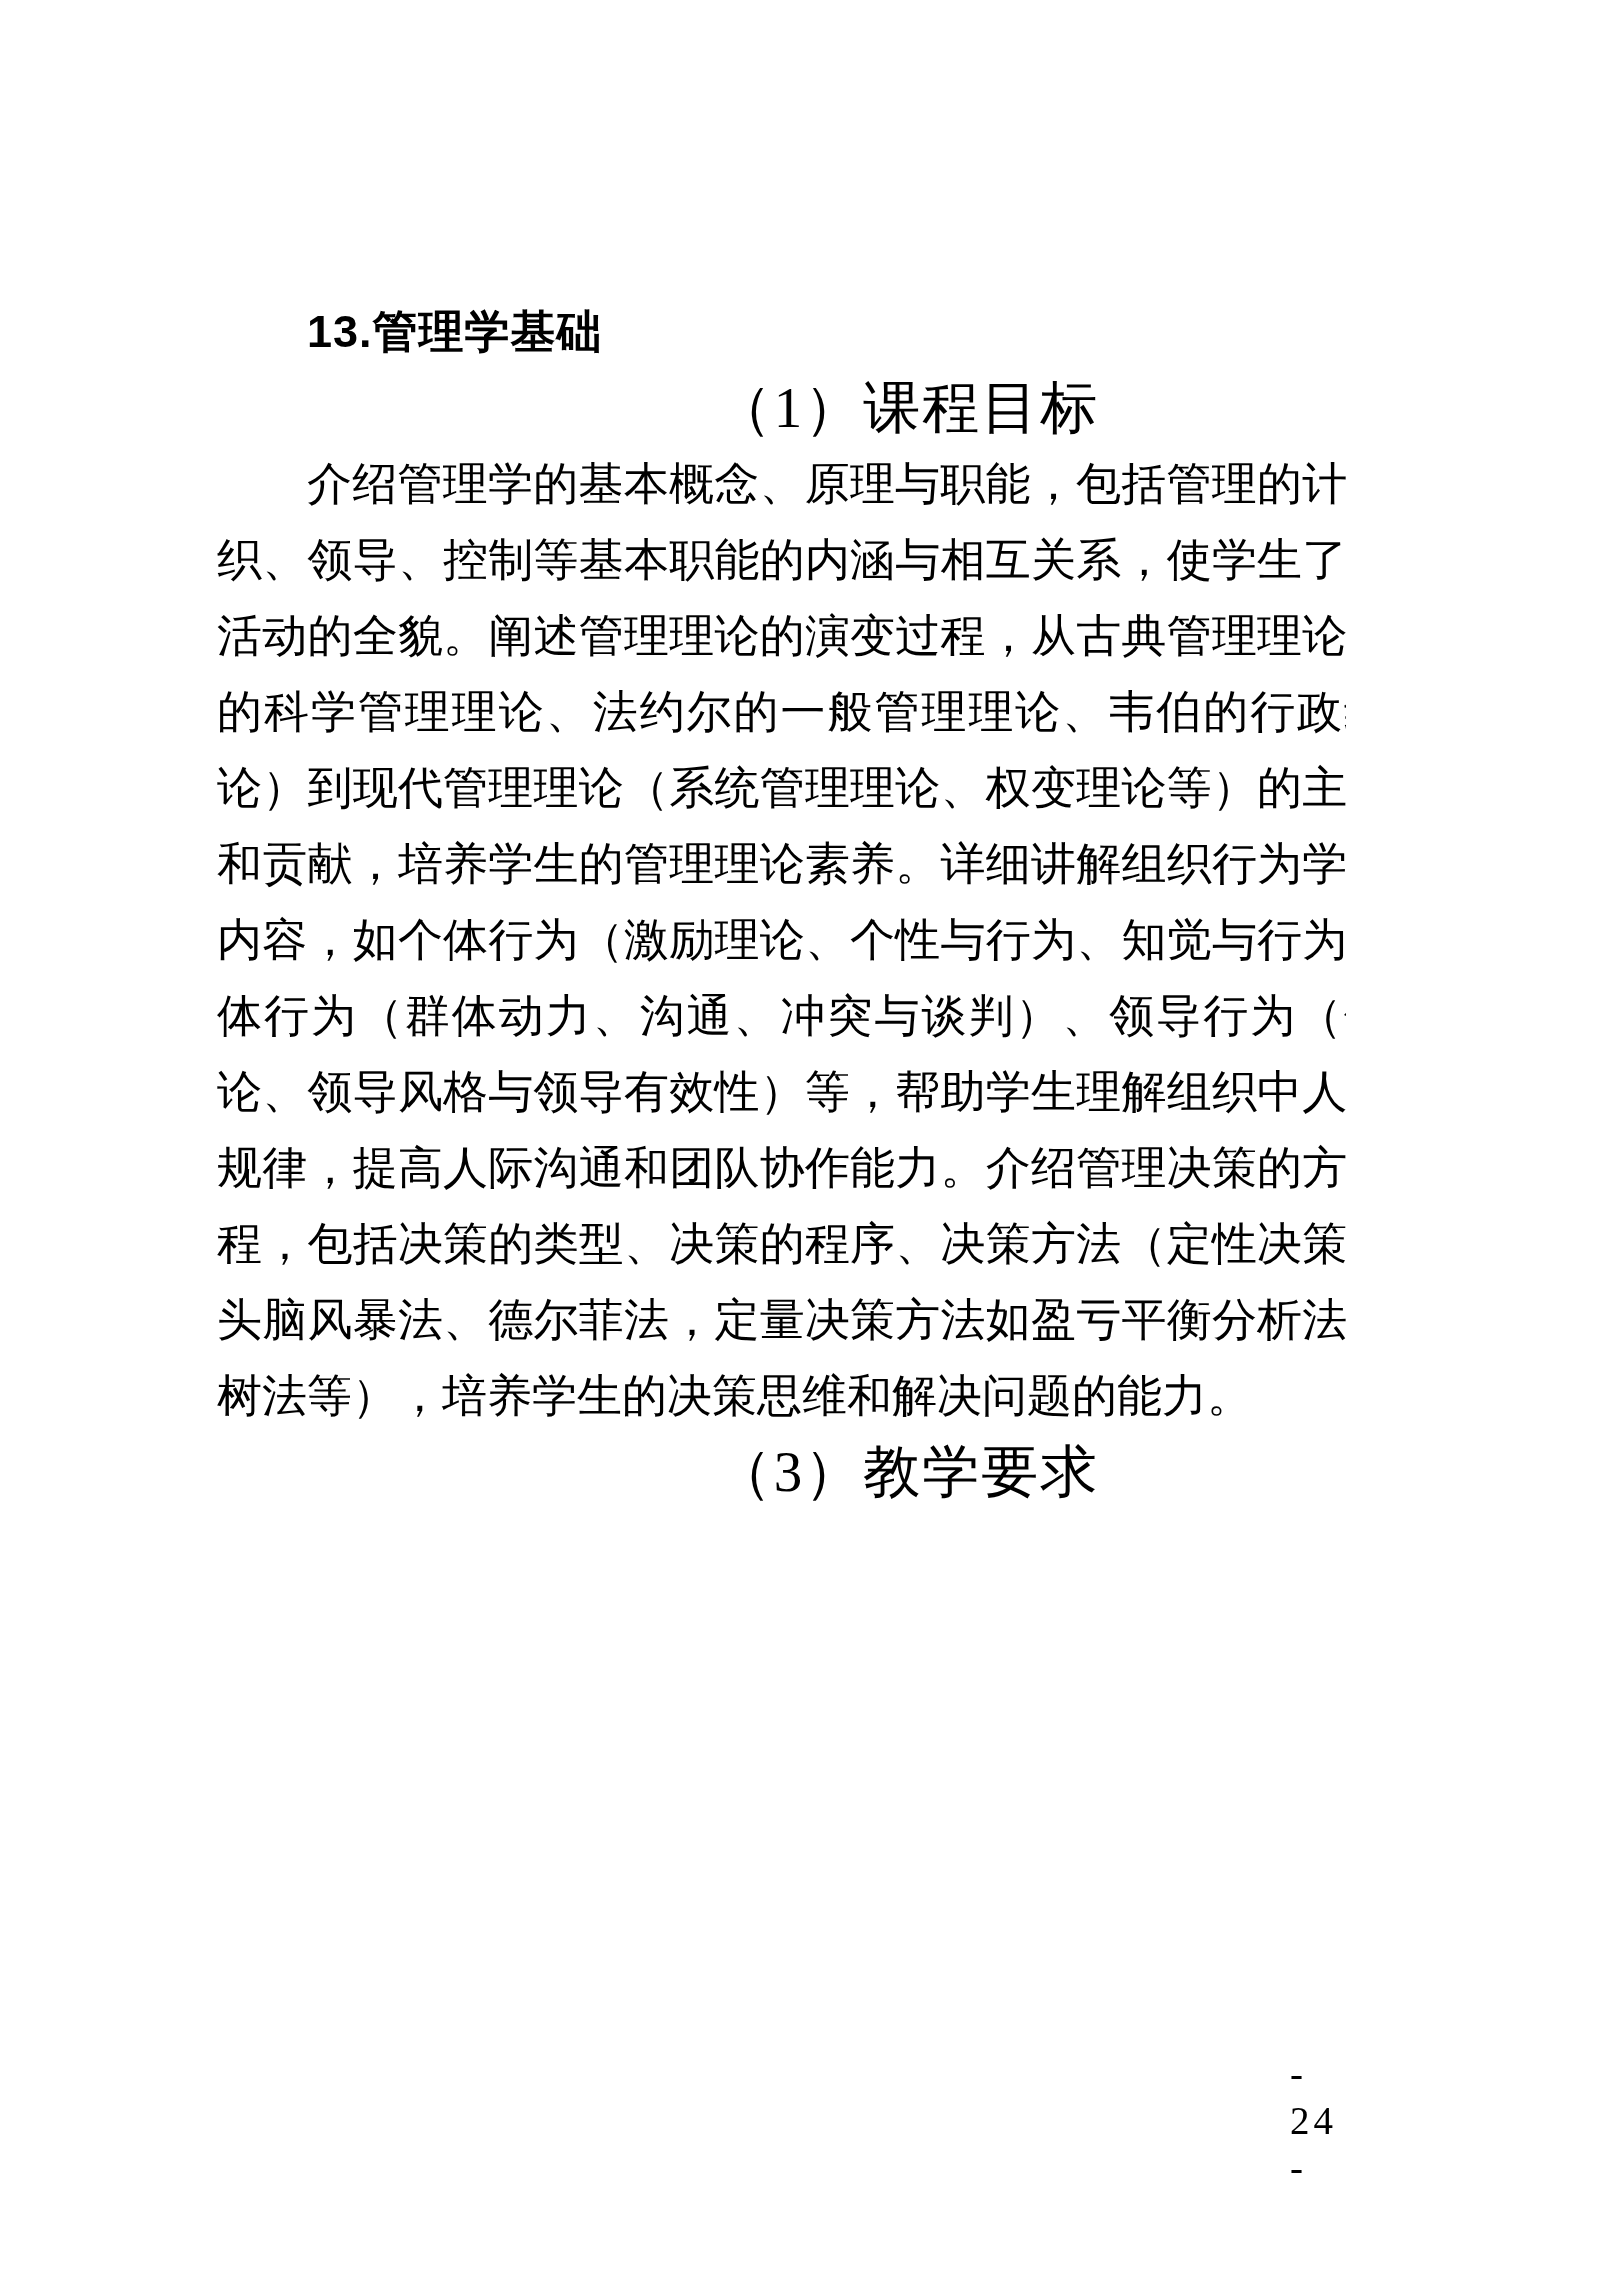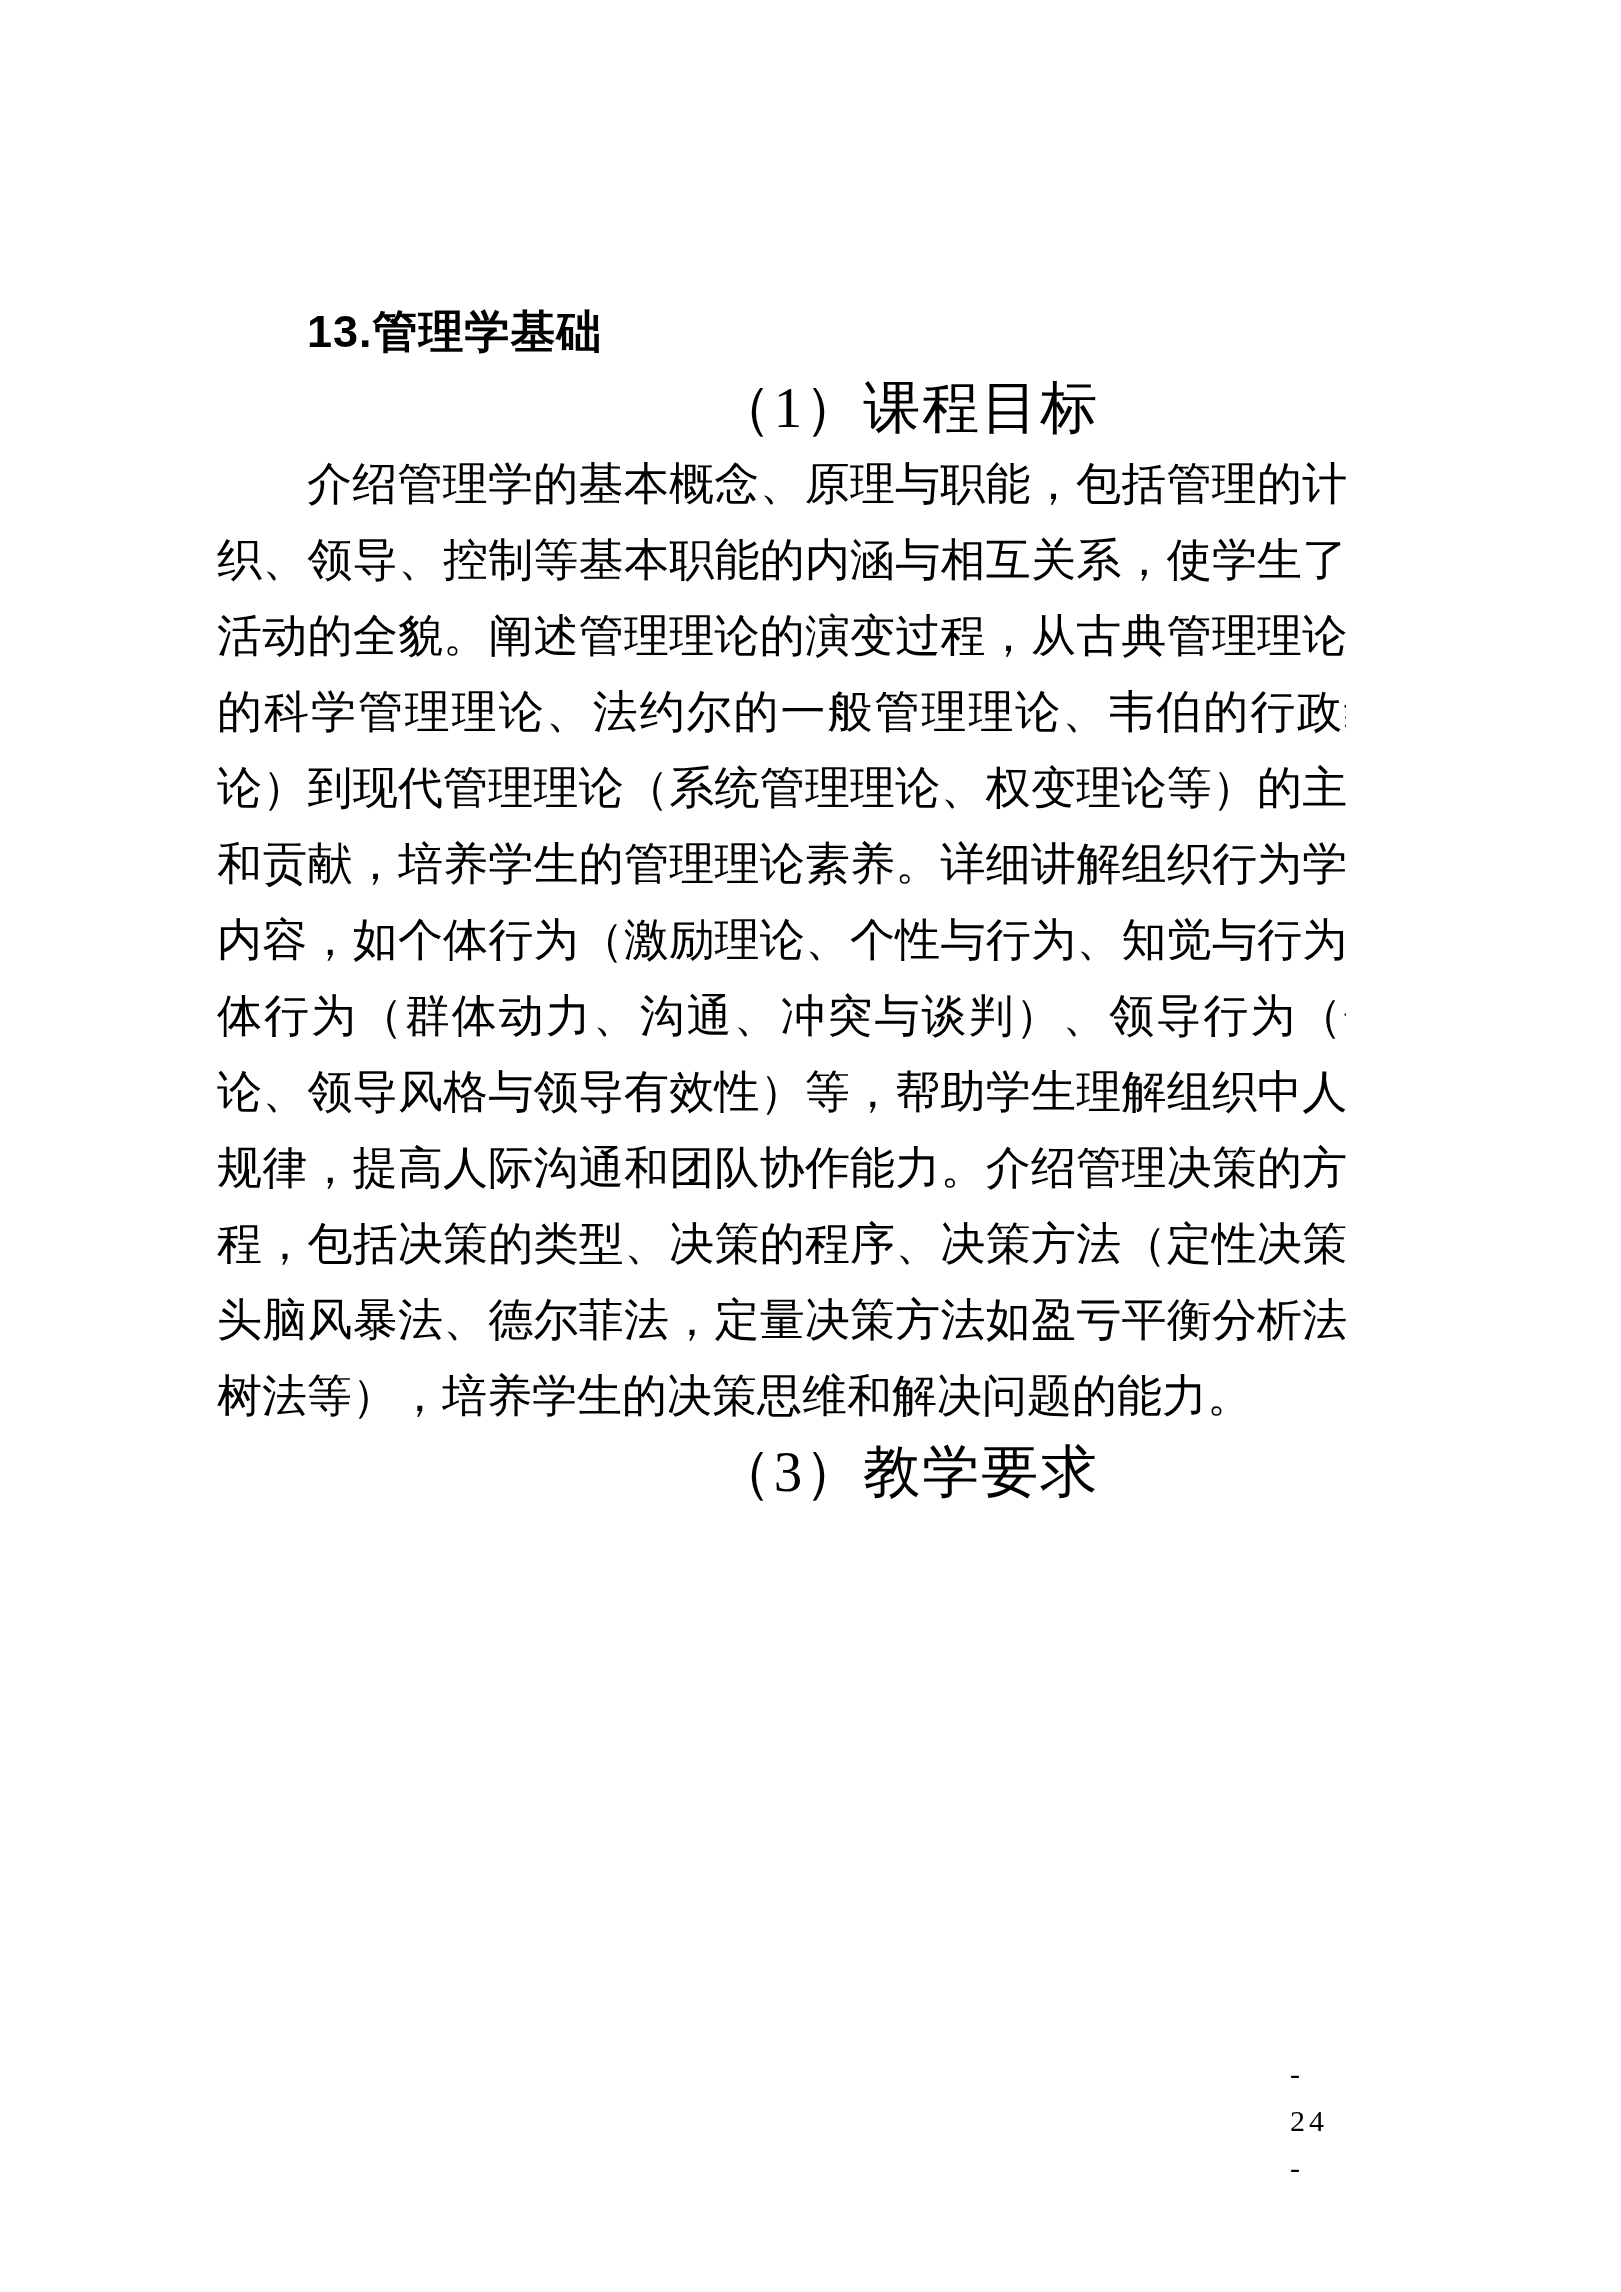--- a/index.html
+++ b/index.html
@@ -52,21 +52,21 @@
     padding: 0;
     text-indent: 2em;
     text-align: justify;
     font-size: 45px;
     line-height: 76px;
   }
   .page-number {
     position: absolute;
     left: 1290px;
     top: 2050px;
-    font-size: 30px;
+    font-size: 39px;
     line-height: 47px;
     letter-spacing: 3.9px;
     font-family: "Liberation Serif", "DejaVu Serif", serif;
     color: #000000;
   }
 </style>
 </head>
 <body>
 
 <div class="page">

